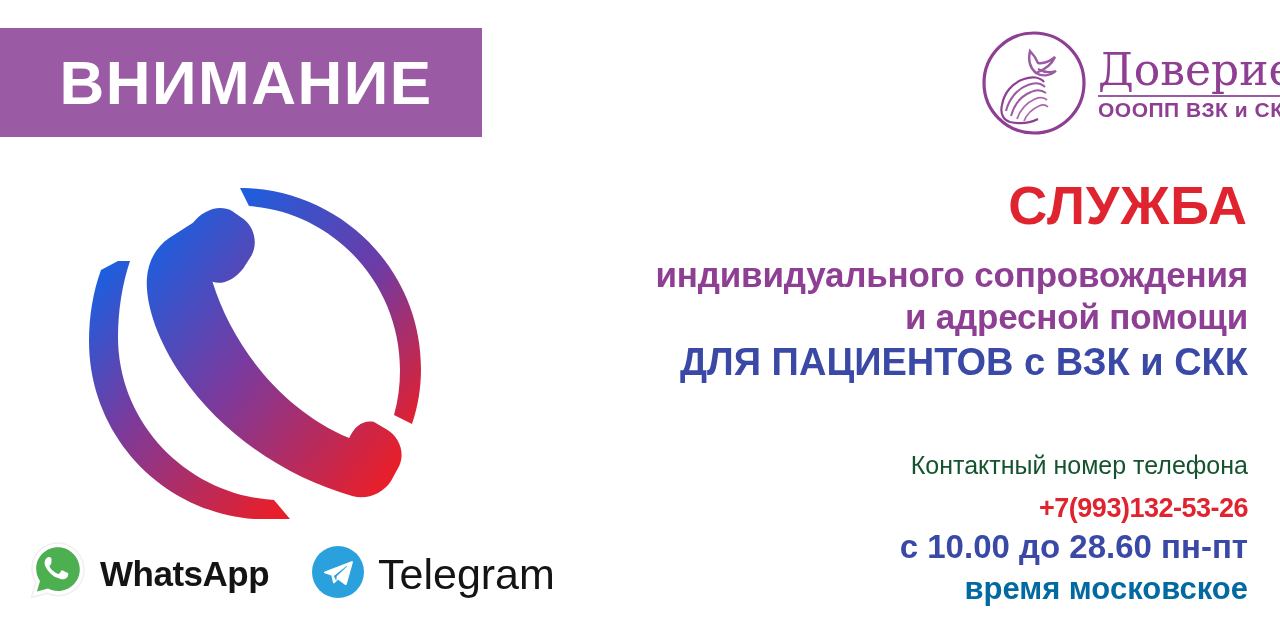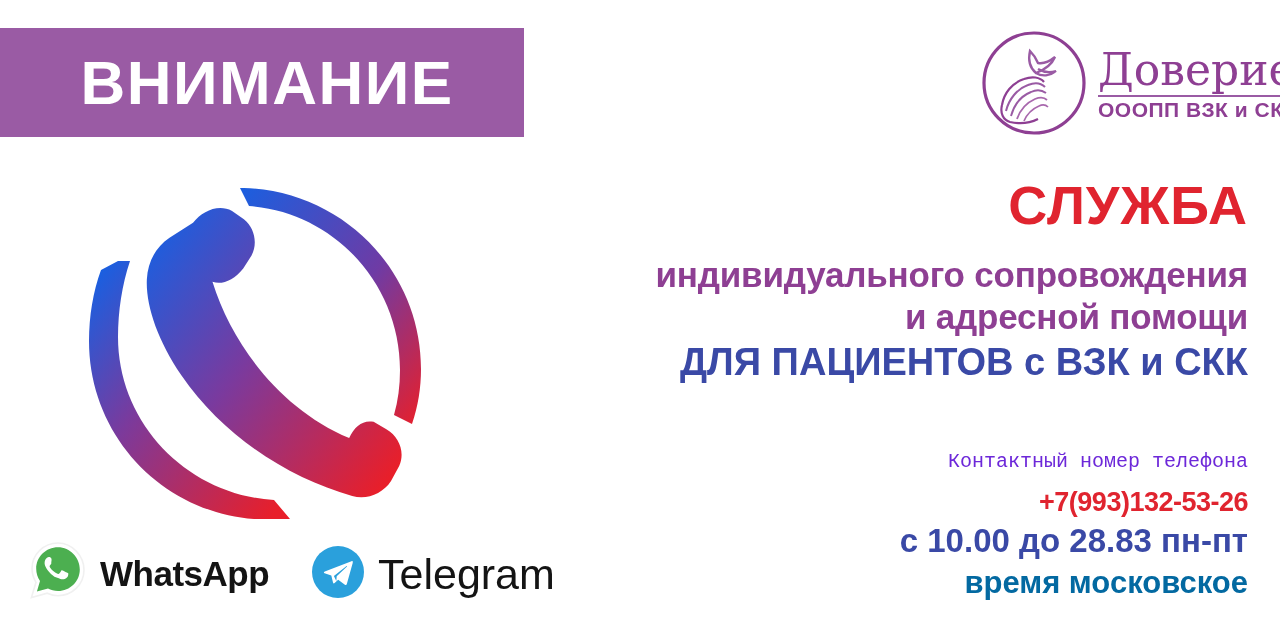--- a/index.html
+++ b/index.html
@@ -20,21 +20,21 @@
     width: 1280px;
     height: 640px;
     background: #ffffff;
   }
 
   
   #attention-banner {
     position: absolute;
     left: 0px;
     top: 28px;
-    width: 524px;
+    width: 482px;
     height: 109px;
     background: #9a5ba4;
     display: flex;
     align-items: center;
     justify-content: center;
     box-sizing: border-box;
     padding-left: 10px;
   }
   #attention-label {
     color: #ffffff;
@@ -173,25 +173,24 @@
 
   
   #contact-block {
     position: absolute;
     right: 32px;
     top: 450px;
     width: 640px;
     text-align: right;
   }
   #contact-label {
-    color: #6d28d9;
-    font-size: 20px;
+    color: #14532d;
+    font-size: 25px;
     line-height: 1.2;
     white-space: nowrap;
-    font-family: Liberation Mono, monospace;
   }
   #contact-phone {
     color: #e0242f;
     font-size: 27px;
     font-weight: bold;
     line-height: 1.24;
     letter-spacing: -0.5px;
     white-space: nowrap;
     margin-top: 12px;
   }
@@ -333,17 +332,17 @@
   <div id="headline-block">
     <div id="headline-service">СЛУЖБА</div>
     <div id="headline-sub1">индивидуального сопровождения</div>
     <div id="headline-sub2">и адресной помощи</div>
     <div id="headline-patients">ДЛЯ ПАЦИЕНТОВ с ВЗК и СКК</div>
   </div>
 
   <div id="contact-block">
     <div id="contact-label">Контактный номер телефона</div>
     <div id="contact-phone">+7(993)132-53-26</div>
-    <div id="contact-hours">с 10.00 до 28.83  пн-пт</div>
+    <div id="contact-hours">с 10.00 до 28.60  пн-пт</div>
     <div id="contact-timezone">время московское</div>
   </div>
 
 </div>
 
 </body></html>

